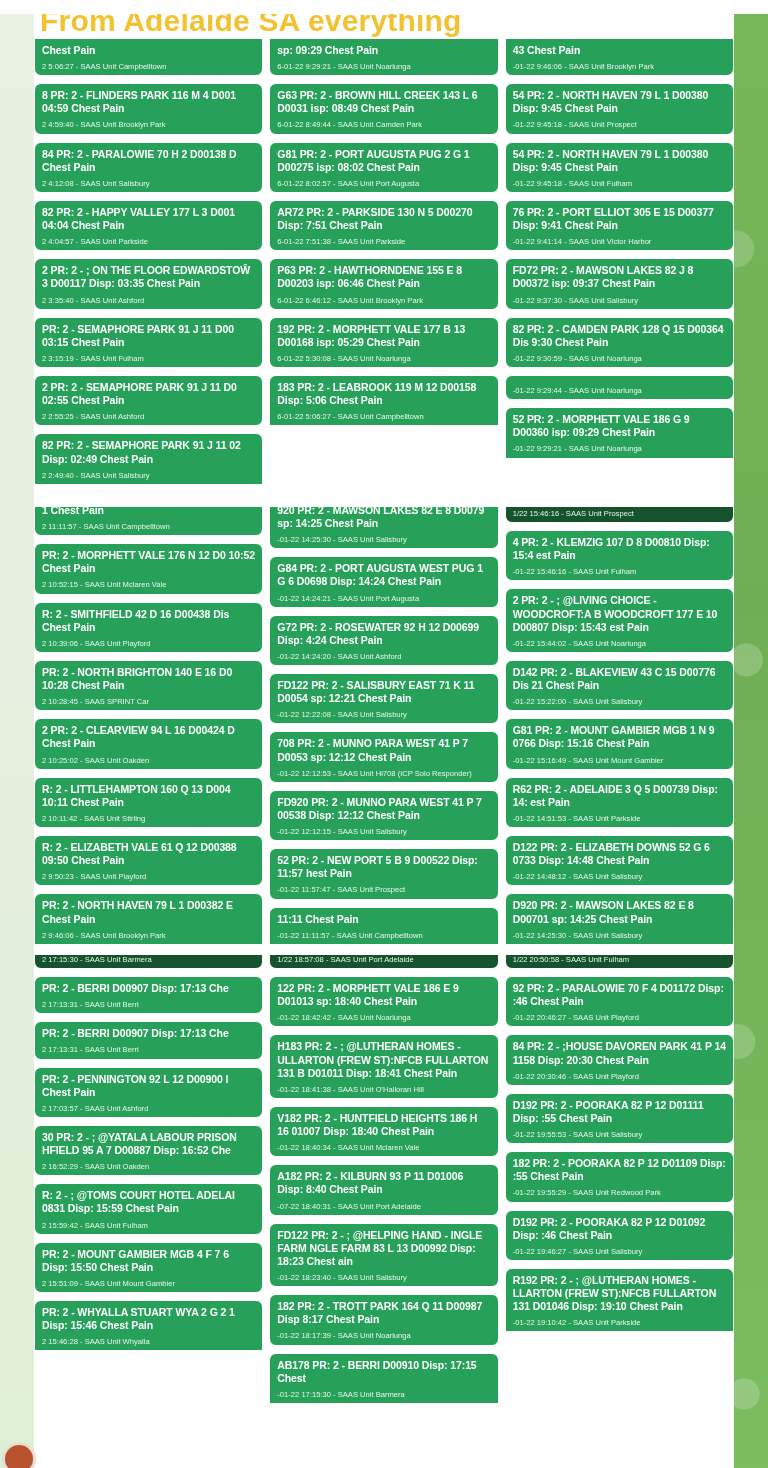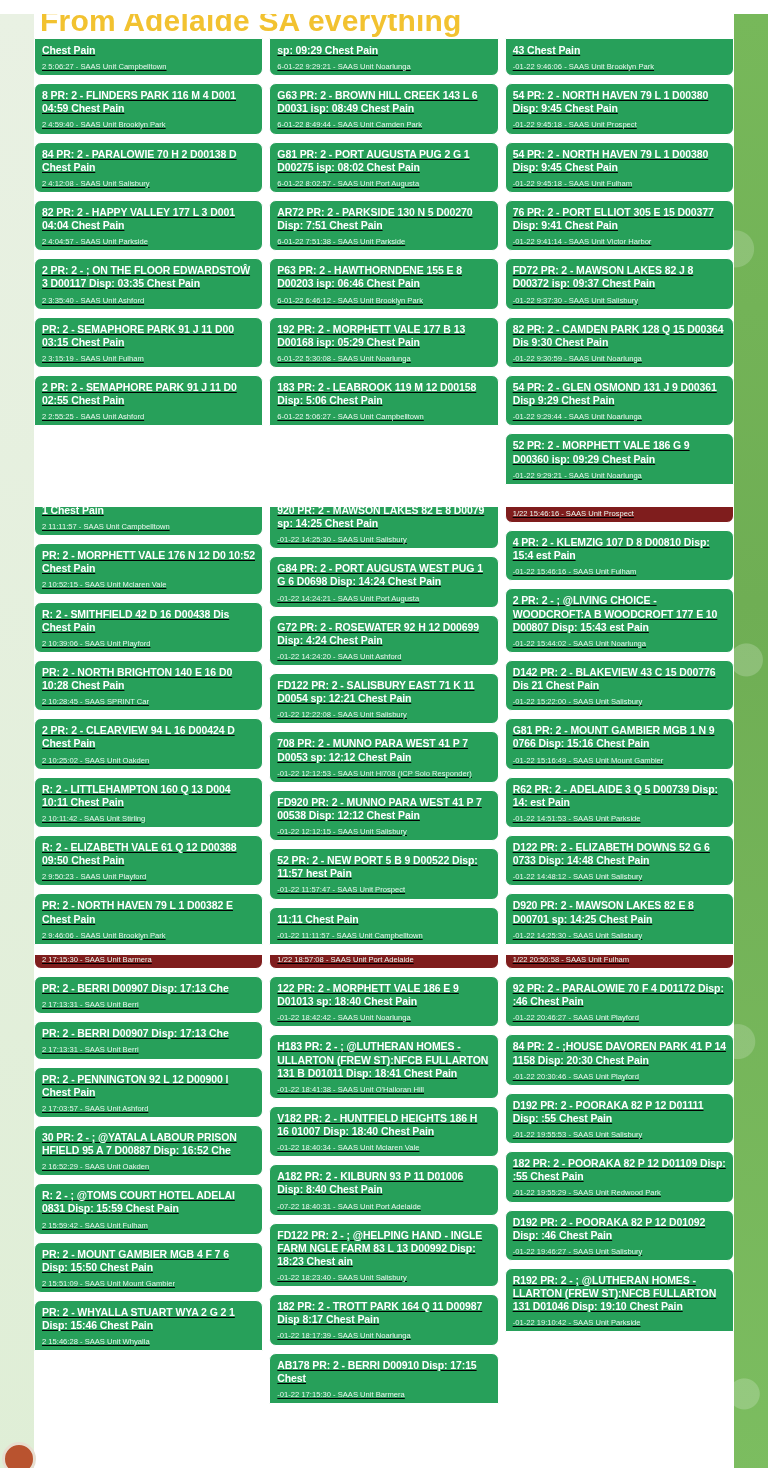--- a/index.html
+++ b/index.html
@@ -72,38 +72,37 @@
   .band {
     position: relative;
     width: 100%;
     overflow: hidden;
     border-bottom: 1px solid #ffffff;
   }
   .band-row {
     display: flex;
     gap: 6px;
     padding: 0 0 0 0;
-    text-decoration: underline;
   }
   .col {
     flex: 1 1 0;
     min-width: 0;
     display: flex;
     flex-direction: column;
     gap: 7px;
   }
   .card {
     background: #27a05a;
     border: 1.5px solid #ffffff;
     border-radius: 7px;
     padding: 5px 7px 4px 7px;
     color: #ffffff;
     overflow: hidden;
   }
-  .card.dark { background: #7f1d1d; }
+  .card.dark { background: #14532d; }
   .card-title {
     font-size: 10.5px;
     font-weight: bold;
     line-height: 1.25;
     letter-spacing: -0.1px;
     word-break: break-word;
   }
   .card-sub {
     margin-top: 5px;
     font-size: 7.6px;
@@ -182,20 +181,24 @@
                 <div class="card-sub">2 3:35:40 - SAAS Unit Ashford</div>
               </div>
             <div class="card">
                 <div class="card-title">PR: 2 - SEMAPHORE PARK 91 J 11 D00 03:15 Chest Pain</div>
                 <div class="card-sub">2 3:15:19 - SAAS Unit Fulham</div>
               </div>
             <div class="card">
                 <div class="card-title">2 PR: 2 - SEMAPHORE PARK 91 J 11 D0 02:55 Chest Pain</div>
                 <div class="card-sub">2 2:55:25 - SAAS Unit Ashford</div>
               </div>
+            <div class="card">
+                <div class="card-title">82 PR: 2 - SEMAPHORE PARK 91 J 11 02 Disp: 02:49 Chest Pain</div>
+                <div class="card-sub">2 2:49:40 - SAAS Unit Salisbury</div>
+              </div>
           </div>
           <div class="col">
             <div class="card">
                 <div class="card-title">sp: 09:29 Chest Pain</div>
                 <div class="card-sub">6-01-22 9:29:21 - SAAS Unit Noarlunga</div>
               </div>
             <div class="card">
                 <div class="card-title">G63 PR: 2 - BROWN HILL CREEK 143 L 6 D0031 isp: 08:49 Chest Pain</div>
                 <div class="card-sub">6-01-22 8:49:44 - SAAS Unit Camden Park</div>
               </div>
@@ -239,21 +242,20 @@
               </div>
             <div class="card">
                 <div class="card-title">FD72 PR: 2 - MAWSON LAKES 82 J 8 D00372 isp: 09:37 Chest Pain</div>
                 <div class="card-sub">-01-22 9:37:30 - SAAS Unit Salisbury</div>
               </div>
             <div class="card">
                 <div class="card-title">82 PR: 2 - CAMDEN PARK 128 Q 15 D00364 Dis 9:30 Chest Pain</div>
                 <div class="card-sub">-01-22 9:30:59 - SAAS Unit Noarlunga</div>
               </div>
             <div class="card">
-                <div class="card-title">54 PR: 2 - GLEN OSMOND 131 J 9 D00361 Disp 9:29 Chest Pain</div>
                 <div class="card-sub">-01-22 9:29:44 - SAAS Unit Noarlunga</div>
               </div>
             <div class="card">
                 <div class="card-title">52 PR: 2 - MORPHETT VALE 186 G 9 D00360 isp: 09:29 Chest Pain</div>
                 <div class="card-sub">-01-22 9:29:21 - SAAS Unit Noarlunga</div>
               </div>
           </div>
         </div>
       </div>
     </div>

